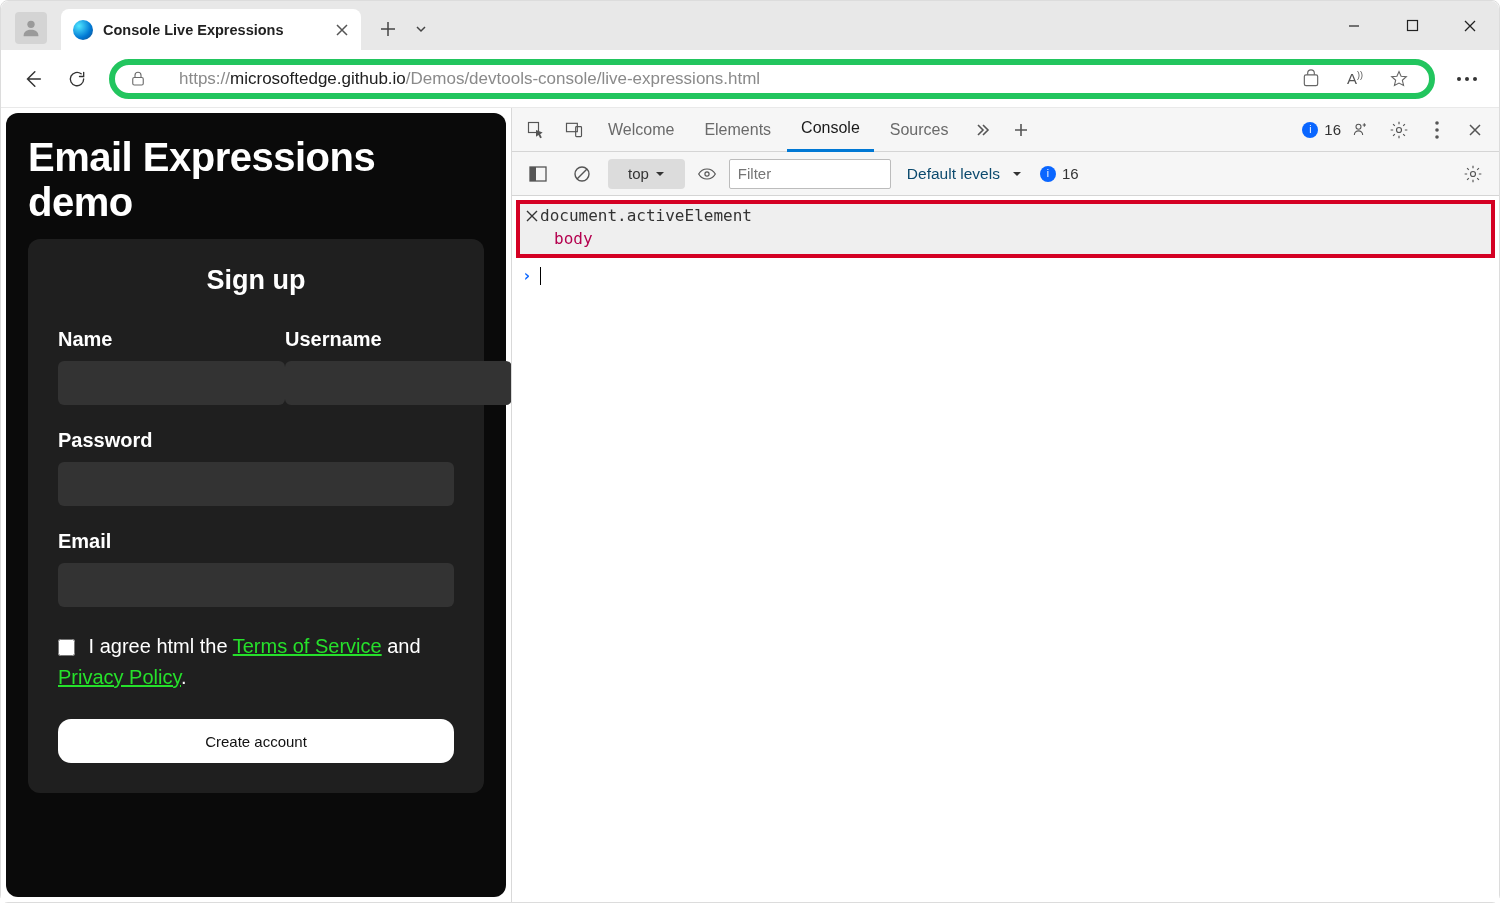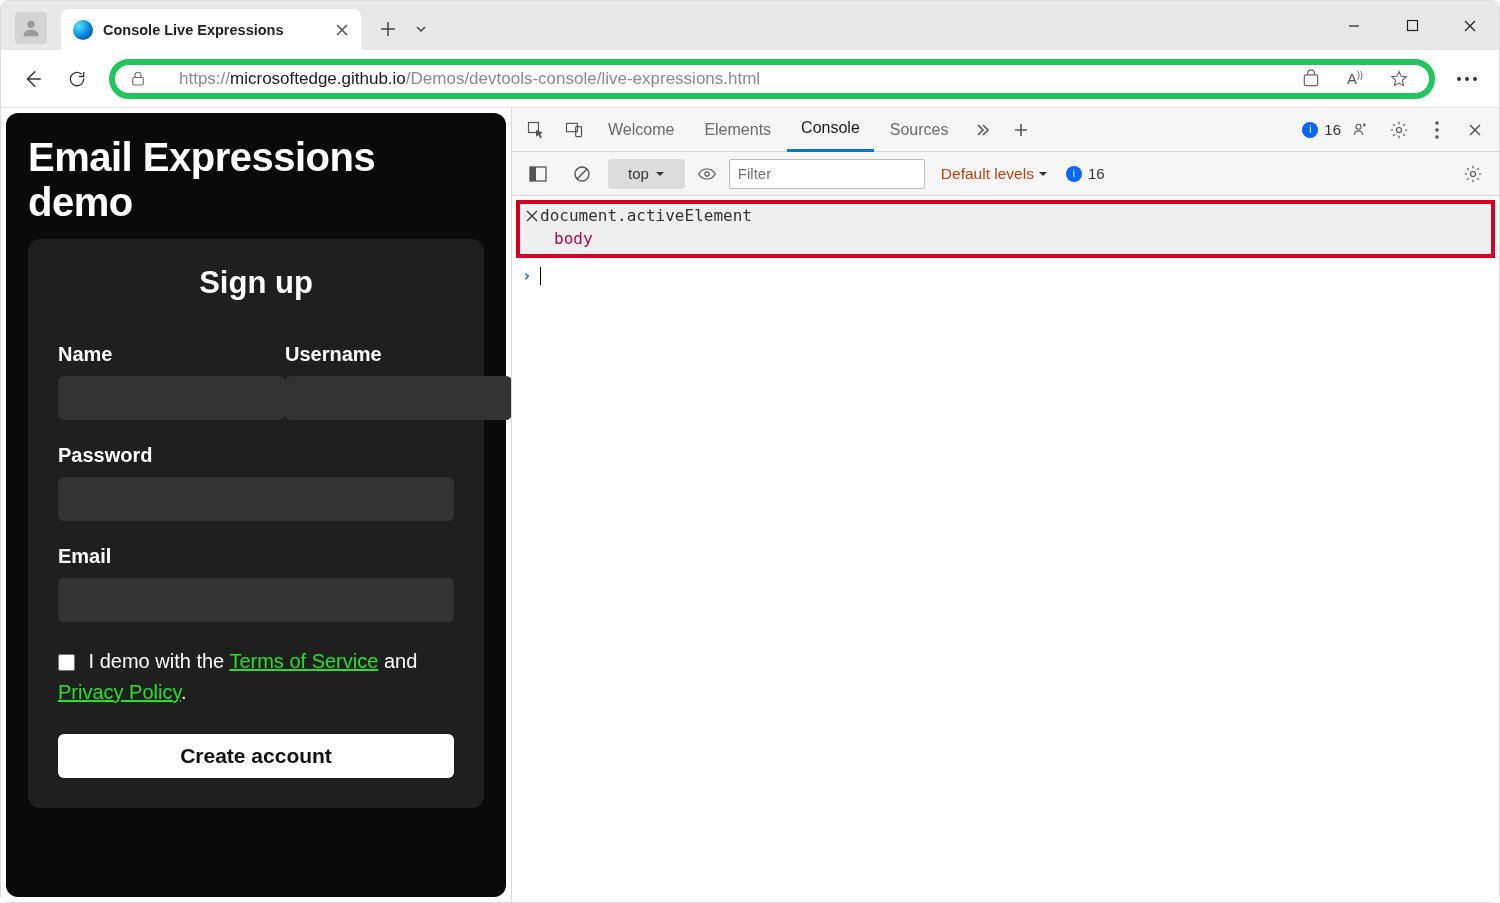--- a/index.html
+++ b/index.html
@@ -57,33 +57,33 @@
 
   
   .demo-card {
     width: 500px; height: 100%; background:#0a0a0a; color:#fff; border-radius:12px;
     padding: 22px 22px 26px 22px;
   }
   .demo-title { font-size: 40px; font-weight: 800; letter-spacing:-0.5px; margin-bottom: 14px; }
   .signup-box {
     background:#1f1f1f; border-radius:12px; padding: 26px 30px 30px 30px;
   }
-  .signup-h { text-align:center; font-size:31px; font-weight:800; margin-bottom:42px;}
+  .signup-h { text-align:center; font-size:27px; font-weight:800; margin-bottom:32px;}
   .row2 { display:flex; }
   .fld { flex:1; display:flex; flex-direction:column; margin-bottom:24px;}
   .fld label { font-size:20px; font-weight:700; margin-bottom:10px;}
   .fld input[type=text], .fld input[type=password], .fld input[type=email] {
     height:44px; background:#333; border:none; border-radius:6px; color:#fff; font-size:16px; padding:0 10px;
   }
   .terms { font-size:20px; line-height:1.55; margin: 8px 0 26px 0; display:block;}
   .terms input { width:17px; height:17px; margin-right:8px; vertical-align:middle;}
   .terms a { color:#26e02b; text-decoration:underline;}
   .create-btn {
-    width:100%; height:44px; background:#fff; color:#111; border:none; border-radius:6px;
-    font-size:21px; font-weight:700; cursor:pointer;
+    width:100%; height:44px; background:#fff; color:#111; border:none; border-radius:13px;
+    font-size:15px; font-weight:400; cursor:pointer;
   }
 
   
   .dt-tabs {
     height:44px; display:flex; align-items:center; border-bottom:1px solid #d5d5d5;
     padding: 0 6px; gap:2px; background:#f6f6f6;
   }
   .dt-ic { width:36px;height:36px;display:flex;align-items:center;justify-content:center;color:#555;border-radius:4px;}
   .dt-tab { padding: 0 14px; height:44px; display:flex; align-items:center; font-size:16px; color:#6a6a6a; cursor:pointer;}
   .dt-tab.active { color:#1a1a1a; border-bottom:3px solid #0078d4; font-weight:500;}
@@ -94,24 +94,24 @@
   .dt-toolbar {
     height:44px; display:flex; align-items:center; gap:8px; padding:0 8px;
     border-bottom:1px solid #d5d5d5; background:#f6f6f6;
   }
   .dt-toolbar .ctx {
     height:30px; background:#dcdcdc; border-radius:4px; display:flex;align-items:center;
     padding:0 20px; font-size:15px; color:#333; gap:6px;
   }
   .dt-toolbar .eye { width:28px;display:flex;align-items:center;justify-content:center;color:#555;}
   .dt-toolbar .filter {
-    height:30px; border:1px solid #bcbcbc; border-radius:2px; width:196px; background:#fff;
+    height:30px; border:1px solid #bcbcbc; border-radius:2px; width:162px; background:#fff;
     font-size:15px; color:#444; padding:0 8px;
   }
-  .dt-toolbar .levels { font-size:15.5px; color:#c2410c; margin-left:8px; display:flex;align-items:center;gap:4px;text-align:right;}
+  .dt-toolbar .levels { font-size:15.5px; color:#0c4a6e; margin-left:8px; display:flex;align-items:center;gap:12px;text-align:right;}
   .dt-toolbar .pill2 { display:flex;align-items:center;font-size:15px;color:#333;margin-left:10px;}
   .dt-toolbar .pill2 .dot { width:16px;height:16px;border-radius:50%;background:#0a66ff;display:flex;align-items:center;justify-content:center;color:#fff;font-size:10px;margin-right:6px;}
   .dt-toolbar .flexsp{flex:1;}
 
   .live-expr {
     margin:4px 4px 0 4px; border:4px solid #d40023; background:#efefef;
     padding:2px 6px 6px 6px; font-family: Consolas, Menlo, monospace; font-size:16px;
   }
   .live-expr .le-row1{display:flex;align-items:center;gap:2px;color:#333;}
   .live-expr .le-x{color:#333;}
@@ -241,21 +241,21 @@
           <div class="fld">
             <label>Password</label>
             <input type="password" style="">
           </div>
           <div class="fld">
             <label>Email</label>
             <input type="email" style="">
           </div>
           <div class="terms">
             <input type="checkbox" style="">
-            <span>I demo with the </span><a href="#">Terms of Service</a><span> and </span><a href="#">Privacy Policy</a><span>.</span>
+            <span>I agree html the </span><a href="#">Terms of Service</a><span> and </span><a href="#">Privacy Policy</a><span>.</span>
           </div>
           <button class="create-btn">Create account</button>
         </div>
       </div>
     </div>
 
     <div class="devtools">
 
       <div class="dt-tabs">
         <div class="dt-ic">

